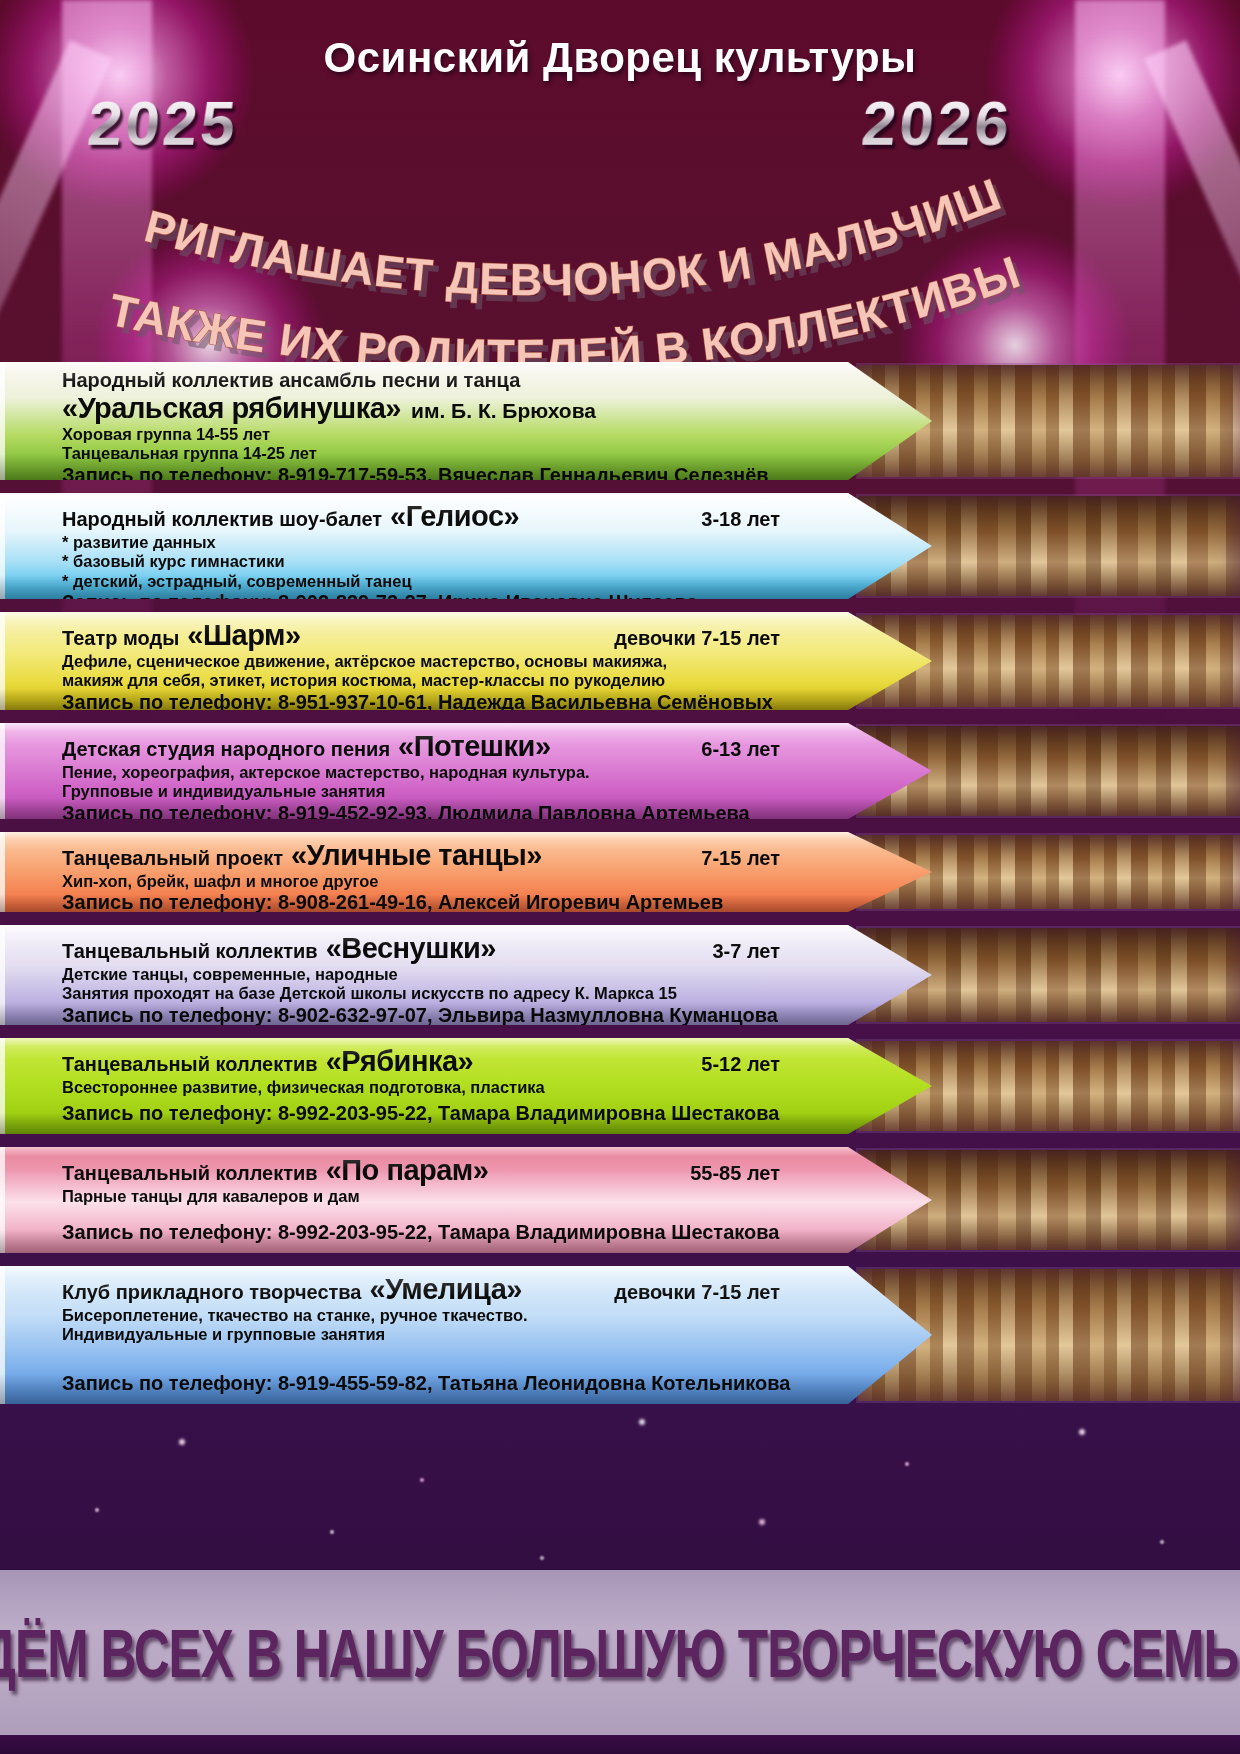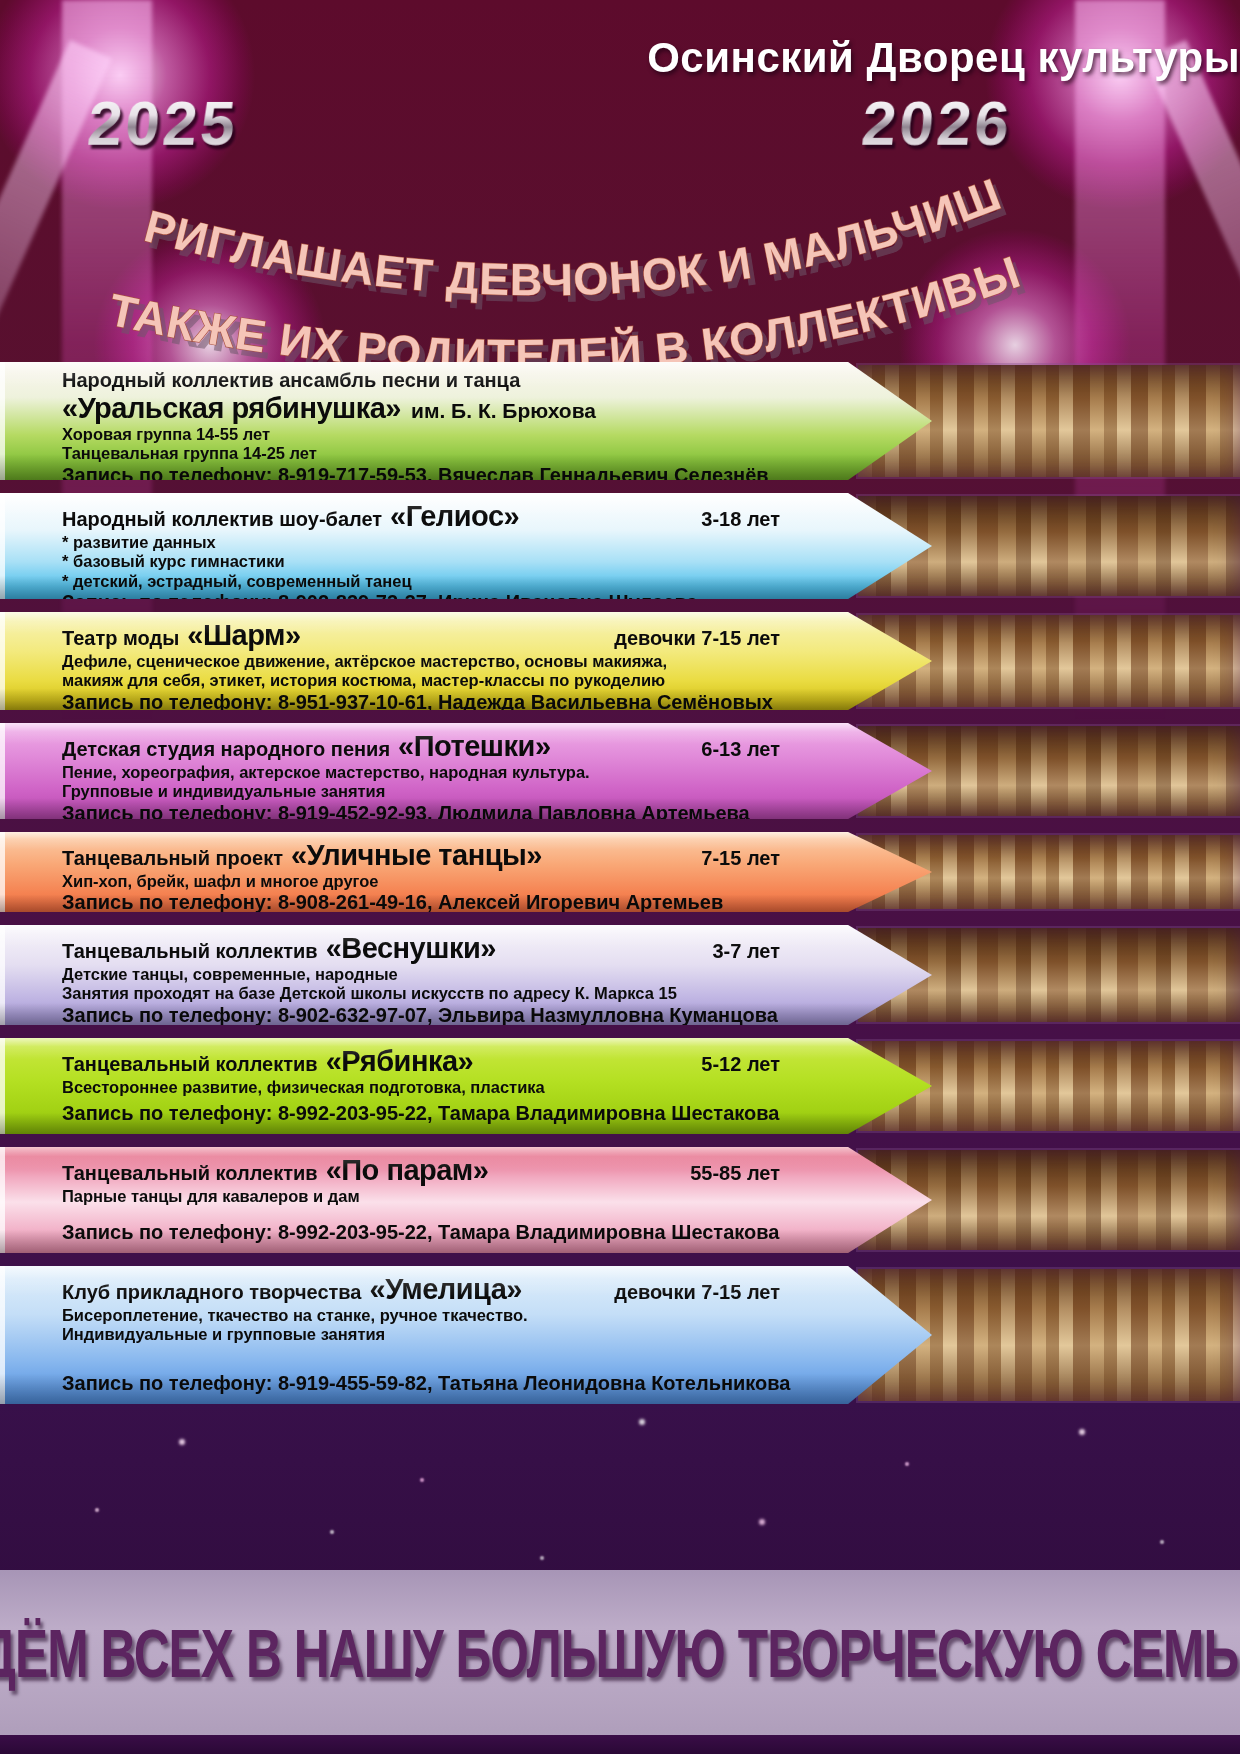--- a/index.html
+++ b/index.html
@@ -14,21 +14,21 @@
     background:radial-gradient(closest-side,rgba(255,240,255,.95),rgba(255,140,235,.6) 26%,rgba(244,40,205,.35) 50%,rgba(210,0,170,.12) 68%,transparent 75%);}
   .burst.b1{left:-60px;top:-105px;width:360px;height:360px;}
   .burst.b2{left:940px;top:-105px;width:360px;height:360px;}
   .burst.b3{left:55px;top:190px;width:310px;height:310px;opacity:.9;}
   .burst.b4{left:860px;top:190px;width:310px;height:310px;opacity:.9;}
   .beam{position:absolute;pointer-events:none;filter:blur(2px);}
   .beam.v1{left:62px;top:0;width:90px;height:760px;background:linear-gradient(180deg,rgba(255,190,245,.55),rgba(255,90,220,.25) 45%,transparent 95%);}
   .beam.v2{left:1075px;top:0;width:90px;height:760px;background:linear-gradient(180deg,rgba(255,190,245,.55),rgba(255,90,220,.25) 45%,transparent 95%);}
   .beam.d1{left:70px;top:40px;width:46px;height:560px;background:linear-gradient(180deg,rgba(255,210,250,.6),transparent 90%);transform:rotate(24deg);transform-origin:top left;}
   .beam.d2{left:1140px;top:40px;width:46px;height:560px;background:linear-gradient(180deg,rgba(255,210,250,.6),transparent 90%);transform:rotate(-24deg);transform-origin:top right;}
-  .h-title{position:absolute;top:34px;left:0;width:100%;text-align:right;color:#fff;
+  .h-title{position:absolute;top:34px;left:0;width:100%;text-align:center;color:#fff;
     font-size:42px;font-weight:800;letter-spacing:.5px;text-shadow:2px 3px 4px rgba(30,0,20,.7);}
   .h-sub{position:absolute;top:110px;left:0;width:100%;text-align:center;color:#fff;
     font-size:34px;font-weight:800;text-shadow:2px 3px 4px rgba(30,0,20,.7);}
   .h-season{position:absolute;top:170px;left:0;width:100%;text-align:center;color:#fdfdfd;
     font-size:40px;font-weight:800;letter-spacing:1px;text-shadow:2px 3px 4px rgba(30,0,20,.75);}
   .year{position:absolute;top:88px;font-size:62px;font-weight:800;letter-spacing:3px;
     transform:skewX(-5deg);color:transparent;
     background:linear-gradient(180deg,#ffffff 0%,#e8e2e8 38%,#8f8490 55%,#d8d2d8 72%,#f6f1f6 100%);
     -webkit-background-clip:text;background-clip:text;
     filter:drop-shadow(3px 4px 1px rgba(35,0,25,.85));}

